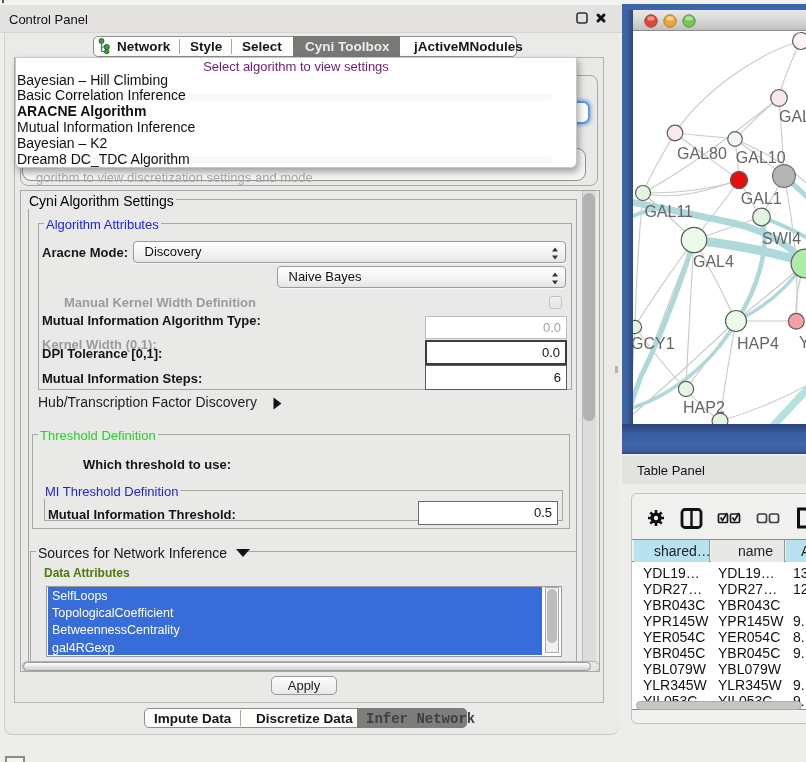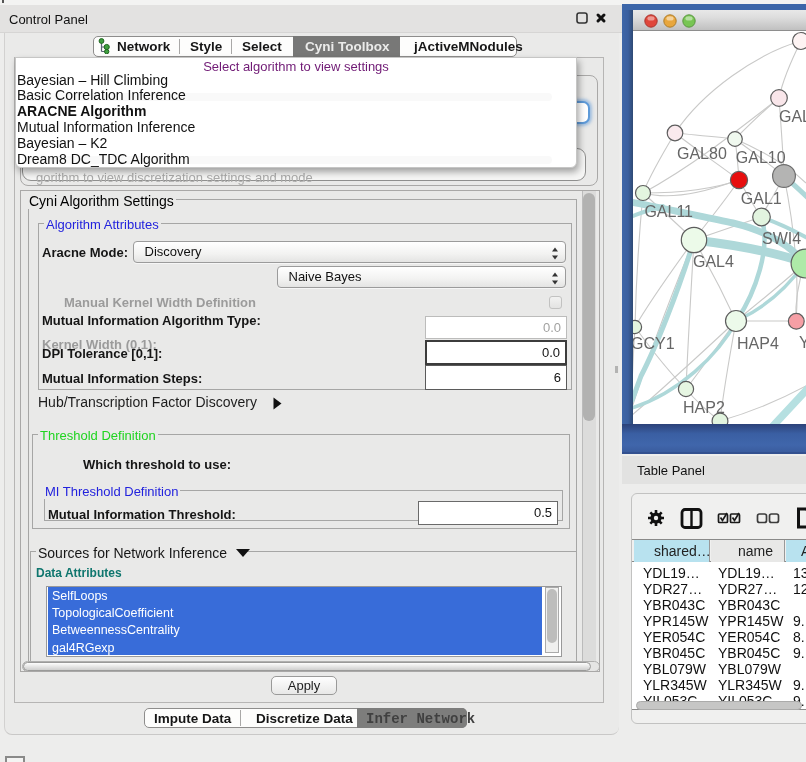--- a/index.html
+++ b/index.html
@@ -107,21 +107,21 @@
   <div class="gbox" style="left:23px;top:299px;width:519px;height:31px;"></div>
   <div class="gcap" style="left:22px;top:293px;font-size:13px;color:#2222dd;">MI Threshold Definition</div>
   <div class="lbl abs" style="left:27px;top:316px;">Mutual Information Threshold:</div>
   <div class="tfield" style="left:397px;top:310px;width:140px;height:24px;border:1px solid #6a6a6a;line-height:22px;">0.5</div>
 
   <div class="gbox" style="left:9px;top:360px;width:547px;height:300px;"></div>
   <div class="gcap" style="left:15px;top:354px;color:#161616;">Sources for Network Inference&nbsp;&nbsp;&nbsp;</div>
   <svg class="abs" style="left:215px;top:358px;" width="14" height="8" viewBox="0 0 14 8">
       <path d="M0 0 L14 0 L7 8 Z" fill="#111"></path>
     </svg>
-  <div class="abs" style="left:15px;top:375px;font-size:12px;font-weight:bold;color:#0f766e;">Data Attributes</div>
+  <div class="abs" style="left:23px;top:375px;font-size:12px;font-weight:bold;color:#4d7c0f;">Data Attributes</div>
 
   <div class="abs" style="left:25px;top:395px;width:516px;height:71px;background:#fff;border:1px solid #999;"></div>
   <div class="abs" style="left:27px;top:396px;width:494px;height:68px;background:#386cd9;"></div>
   <div class="abs" style="left:31px;top:396.5px;font-size:12.5px;color:#fff;line-height:17.4px;">SelfLoops<br>TopologicalCoefficient<br>BetweennessCentrality<br>gal4RGexp</div>
 
   <div class="abs" style="left:524px;top:396px;width:14px;height:66px;background:#f0f0ef;border:1px solid #aaa;"></div>
   <div class="abs" style="left:526px;top:398px;width:10px;height:54px;background:#bdbdbc;border-radius:5px;"></div>
 
   <div class="abs" style="left:561px;top:0px;width:14px;height:470px;background:#dcdcdb;border-left:1px solid #bbb;"></div>
   <div class="abs" style="left:562px;top:2px;width:12px;height:228px;background:#b2b2b1;border-radius:6px;"></div>

